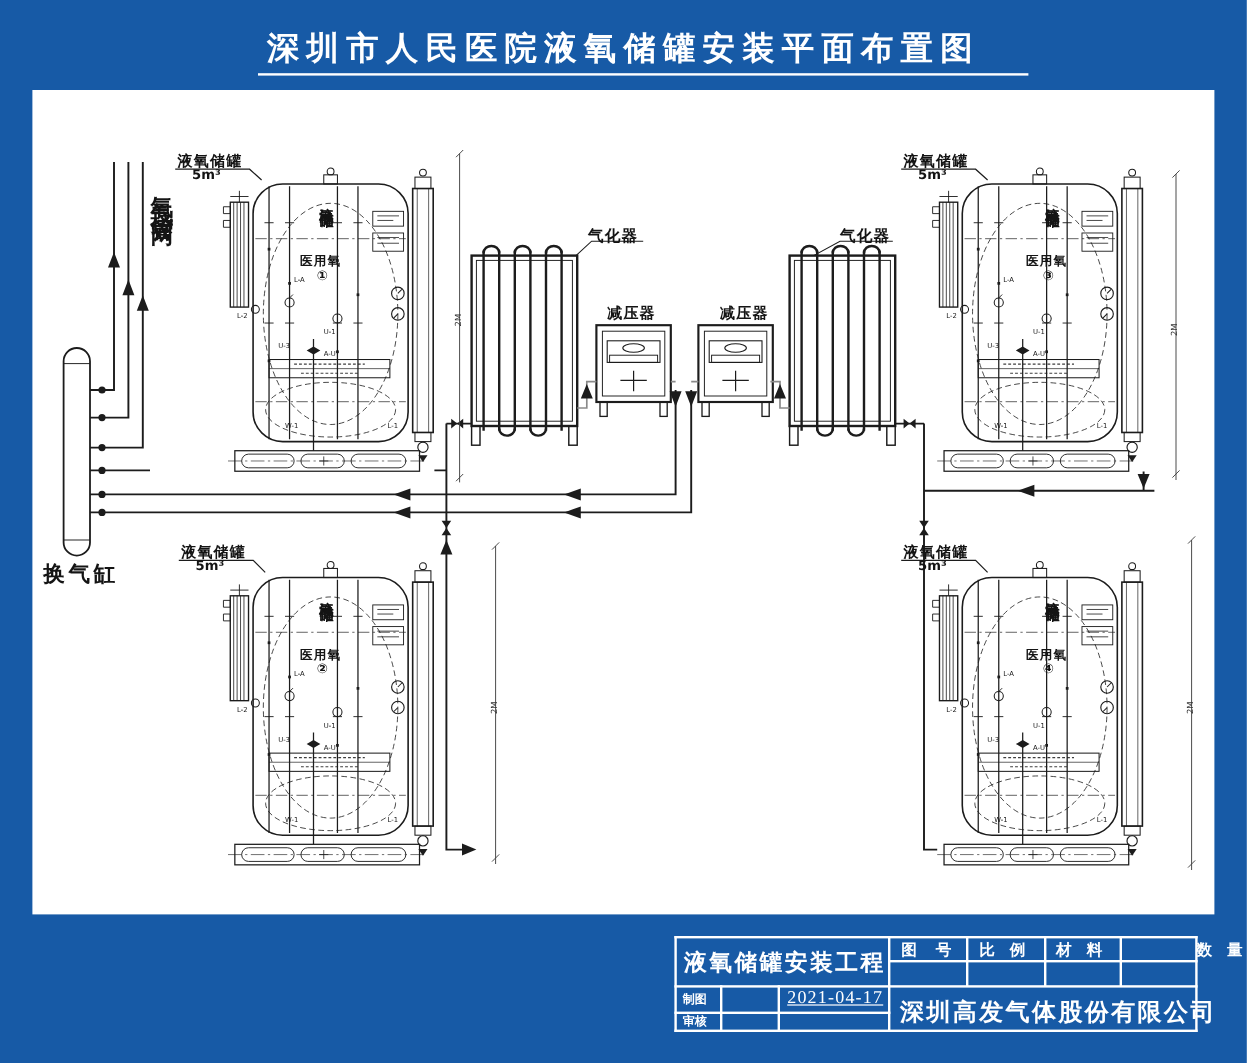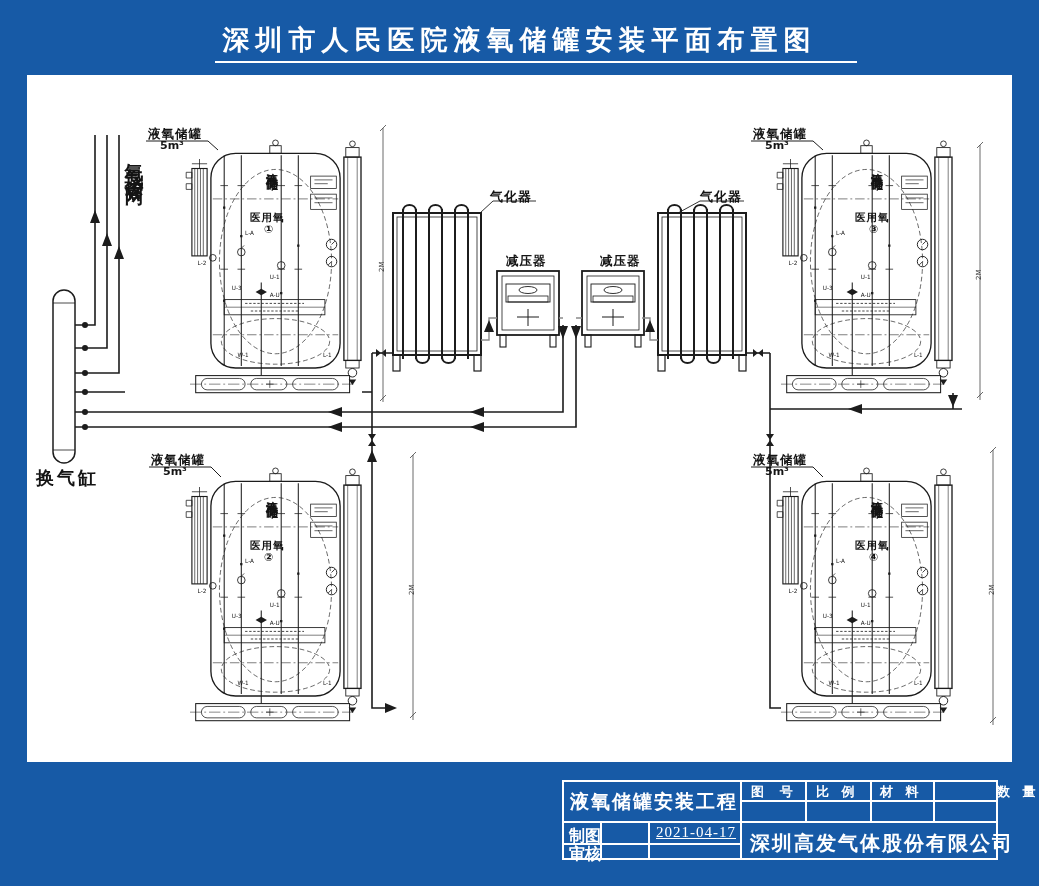--- a/index.html
+++ b/index.html
@@ -20,21 +20,21 @@
   .equip{font-size:13px;font-weight:bold;letter-spacing:1px;}
   .red-lbl{font-size:12.5px;font-weight:bold;letter-spacing:1px;}
   .network{font-size:19px;font-weight:bold;letter-spacing:6px;}
   .cyl{font-size:18px;font-weight:bold;letter-spacing:3px;}
   .dim{font-size:7px;color:#333;transform:rotate(-90deg);transform-origin:left top;}
   
   .tb-line{position:absolute;background:#fff;}
   .tb-text{position:absolute;color:#fff;white-space:nowrap;}
   .tb-project{font-size:19px;font-weight:bold;letter-spacing:2px;}
   .tb-head{font-size:13px;font-weight:bold;letter-spacing:4px;}
-  .tb-small{font-size:16px;font-weight:bold;}
+  .tb-small{font-size:10px;font-weight:bold;}
   .tb-date{font-size:15px;font-family:"Liberation Serif","DejaVu Serif",serif;letter-spacing:1px;}
   .tb-company{font-size:20px;font-weight:bold;letter-spacing:2px;}
 </style>
 </head>
 <body>
 
 <div class="page">
 
   <div class="abs title">深圳市人民医院液氧储罐安装平面布置图</div>
   <div class="abs title-underline"></div>

